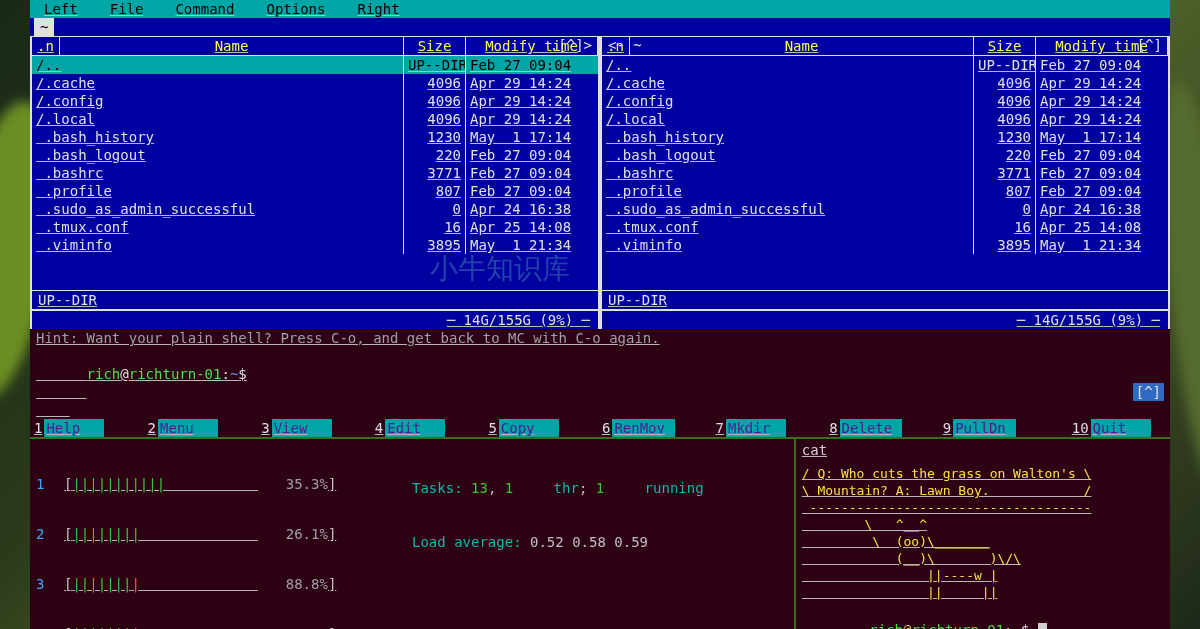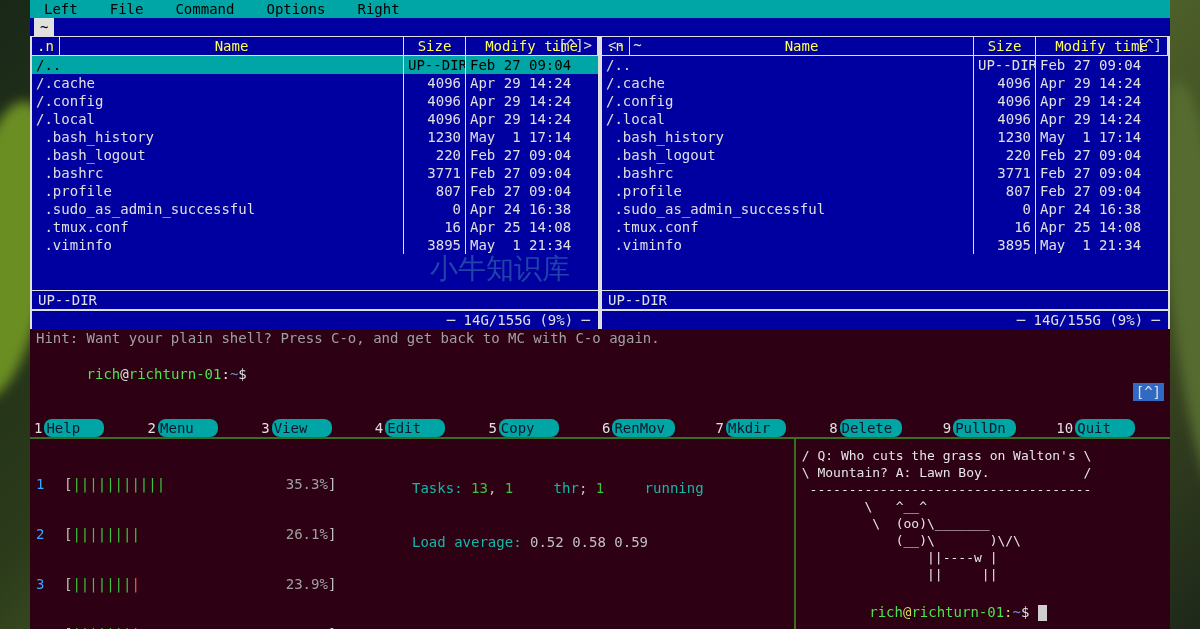--- a/index.html
+++ b/index.html
@@ -25,20 +25,21 @@
   }
   .wallpaper::before { left:-40px; top:100px; width:90px; height:300px; background:#6b8e23; transform:rotate(8deg); }
   .wallpaper::after { right:-30px; top:80px; width:60px; height:420px; background:#556b2f; transform:rotate(-6deg); }
 
   .term-root {
     position: absolute;
     top: 0; left: 30px;
     width: 1140px;
     height: 629px;
     z-index: 1;
+    text-decoration: underline;
   }
 
   
   .mc {
     background: #0000a0;
     color: #e0e0e0;
   }
   .mc-menubar {
     background: #00a5a5;
     color: #000;
@@ -110,21 +111,21 @@
   .mc-prompt .caret-r {
     float:right; background:#316ac5; color:#e0e0e0; padding:0 3px;
   }
   .mc-fnkeys {
     background:#2d0014;
     display:flex;
     padding:0 2px;
   }
   .mc-fn { display:flex; margin-right:2px; }
   .mc-fn .num { background:transparent; color:#e0e0e0; padding:0 2px; }
-  .mc-fn .lbl { background:#00a5a5; color:#0f172a; padding:0 10px 0 2px; min-width:60px;border-radius:8px; }
+  .mc-fn .lbl { background:#00a5a5; color:#4c1d95; padding:0 10px 0 2px; min-width:60px; }
 
   
   .tmux-hline { height:2px; background:#3a6e20; }
 
   
   .bottom { display:flex; height:222px; }
   .pane-htop { width:67%; background:#2d0014; padding:4px 6px 0 6px; position:relative; overflow:hidden; }
   .pane-cow  { width:33%; background:#2d0014; border-left:2px solid #3a6e20; padding:2px 6px; color:#d8d860; overflow:hidden; }
 
   .htop-cpu { white-space:pre;margin-top:32px; }
@@ -141,21 +142,21 @@
   .htop-right { position:absolute; left:350px; top:4px; white-space:pre; }
   .htop-right .lab { color:#14b8a6;margin-left:32px; }
   .htop-right .num { color:#3ac83a; }
   .htop-right .dim { color:#c0c0c0; }
 
   .htop-header {
     margin-top:4px;
     background:#00b200; color:#000; white-space:pre; padding:0 2px;
   }
 
-  .cow pre { color:#e5e5e5; line-height:17px; font-size:13px; }
+  .cow pre { color:#fde047; line-height:17px; font-size:13px; }
   .cow .cmd { color:#d6d6d6; }
   .cow-prompt { white-space:pre; margin-top:2px;}
   .cow-prompt .user,.cow-prompt .host { color:#4de24d; }
   .cow-prompt .path { color:#5a8fd6; }
   .cow-prompt .dollar { color:#e0e0e0; }
   .cow-prompt .cur { display:inline-block; width:9px; height:16px; background:#cfcfcf; vertical-align:middle; }
 
   
   .watermark { position:absolute; left:430px; top:260px; color:#5cc0c0; opacity:0.35; font-size:28px; pointer-events:none; z-index:3;}
 </style>
@@ -271,55 +272,56 @@
           <span class="lbl">Mkdir</span>
         </div>
         <div class="mc-fn" style="flex: 1 1 0%;">
           <span class="num">8</span>
           <span class="lbl">Delete</span>
         </div>
         <div class="mc-fn" style="flex: 1 1 0%;">
           <span class="num">9</span>
           <span class="lbl">PullDn</span>
         </div>
-        <div class="mc-fn" style="flex: 1 1 0%;">
+        <div class="mc-fn" style="flex: 1 1 0%; justify-content: center;">
           <span class="num">10</span>
           <span class="lbl">Quit</span>
         </div>
       </div>
   </div>
 
   <div class="tmux-hline"></div>
 
   <div class="bottom">
 
     <div class="pane-htop">
       <div id="htop-cpus">
           <div class="htop-cpu"><span class="idx">1</span><span class="lbr">[</span><span class="barG">|||||||||||</span><span class="barR"></span><span class="barE">           </span><span class="pct">35.3%</span><span class="rbr">]</span></div>
           <div class="htop-cpu"><span class="idx">2</span><span class="lbr">[</span><span class="barG">||||||||</span><span class="barR"></span><span class="barE">              </span><span class="pct">26.1%</span><span class="rbr">]</span></div>
-          <div class="htop-cpu"><span class="idx">3</span><span class="lbr">[</span><span class="barG">|||||||</span><span class="barR">|</span><span class="barE">              </span><span class="pct">23.9%</span><span class="rbr">]</span></div>
+          <div class="htop-cpu"><span class="idx">3</span><span class="lbr">[</span><span class="barG">|||||||</span><span class="barR">|</span><span class="barE">              </span><span class="pct">88.8%</span><span class="rbr">]</span></div>
           <div class="htop-cpu"><span class="idx">4</span><span class="lbr">[</span><span class="barG">|||||||</span><span class="barR">|</span><span class="barE">              </span><span class="pct">27.3%</span><span class="rbr">]</span></div>
         </div>
       <div class="htop-mem">
         <span class="lbl">Mem</span><span class="lbr">[</span><span class="barG" style="color:#3ac83a">|</span><span class="barE">                   </span><span class="val">7.60G/15.9G</span><span class="rbr">]</span>
       </div>
       <div class="htop-mem">
         <span class="lbl">Swp</span><span class="lbr">[</span><span style="color:#ff5555">|</span><span class="barE">                   </span><span class="val">50.6M/19.4G</span><span class="rbr">]</span>
       </div>
 
       <div class="htop-right">
         <div><span class="lab">Tasks: </span><span class="num">13</span><span class="dim">, </span><span class="num">1</span><span class="lab"> thr</span><span class="dim">; </span><span class="num">1</span><span class="lab"> running</span></div>
         <div><span class="lab">Load average: </span><span class="dim" id="htop-la"><span style="color:#c0c0c0">0.52</span> <span style="color:#c0c0c0">0.58</span> <span style="color:#c0c0c0">0.59</span></span></div>
       </div>
 
       <div class="htop-header">  PID USER      PRI  NI  VIRT   RES   SHR S CPU% MEM%   TIME+  Command</div>
 
     </div>
 
     <div class="pane-cow cow">
+      <div class="cmd">cat</div>
       <div style="height:6px"></div>
       <pre id="cow-art">/ Q: Who cuts the grass on Walton's \
 \ Mountain? A: Lawn Boy.            /
  ------------------------------------
         \   ^__^
          \  (oo)\_______
             (__)\       )\/\
                 ||----w |
                 ||     ||</pre>
       <div class="cow-prompt">

